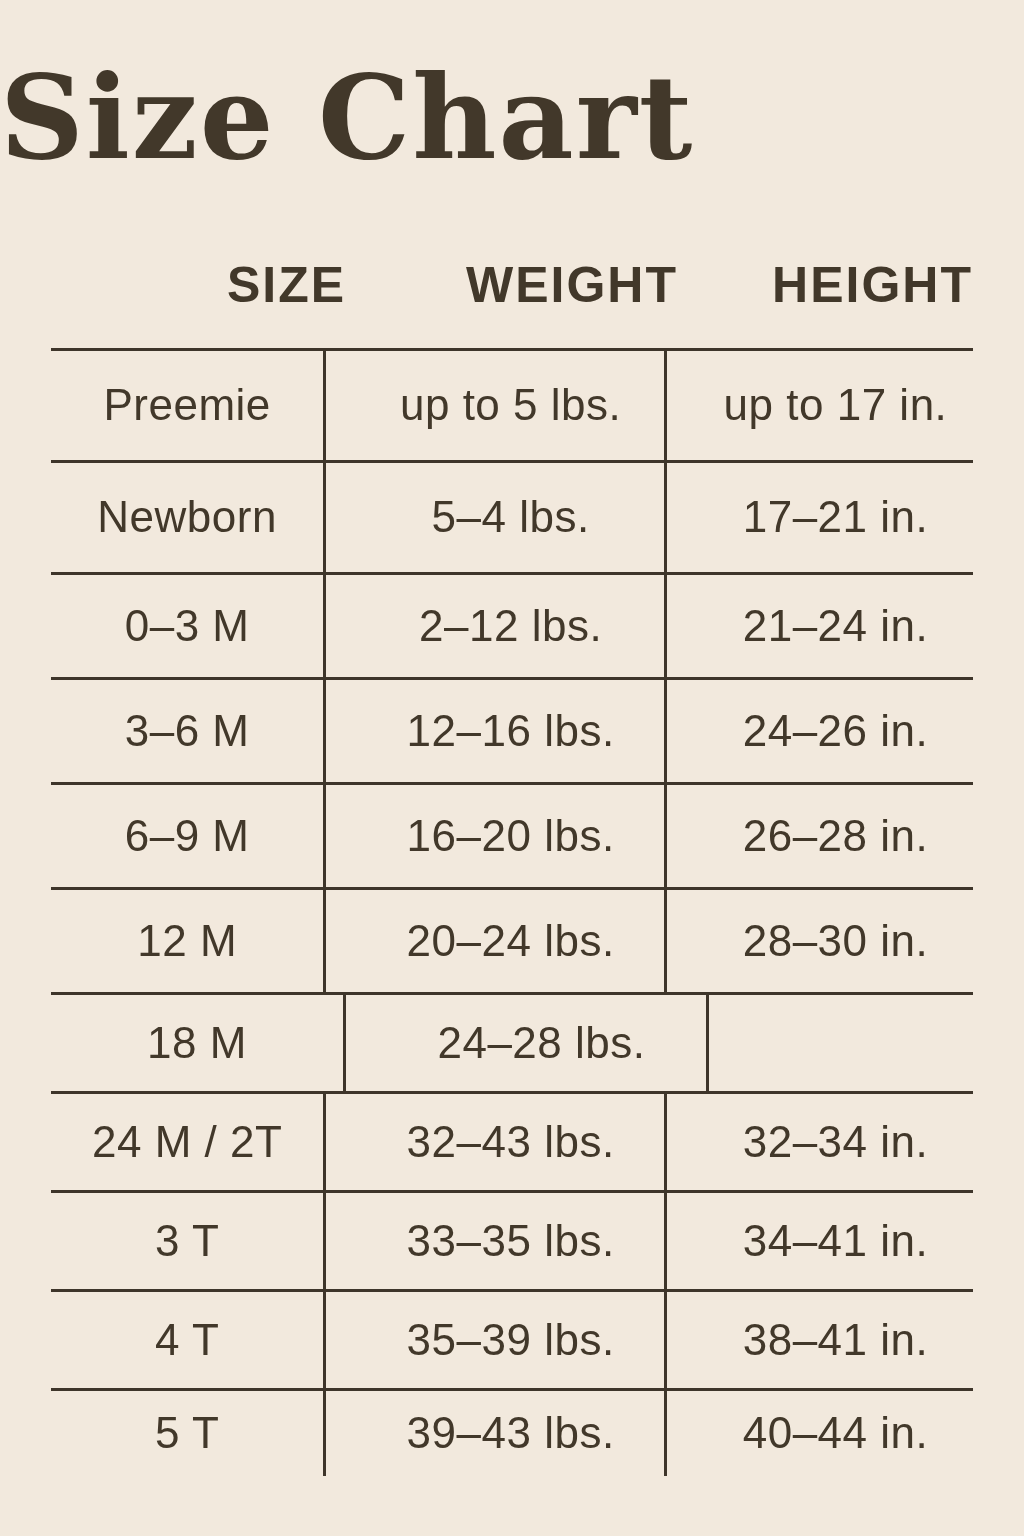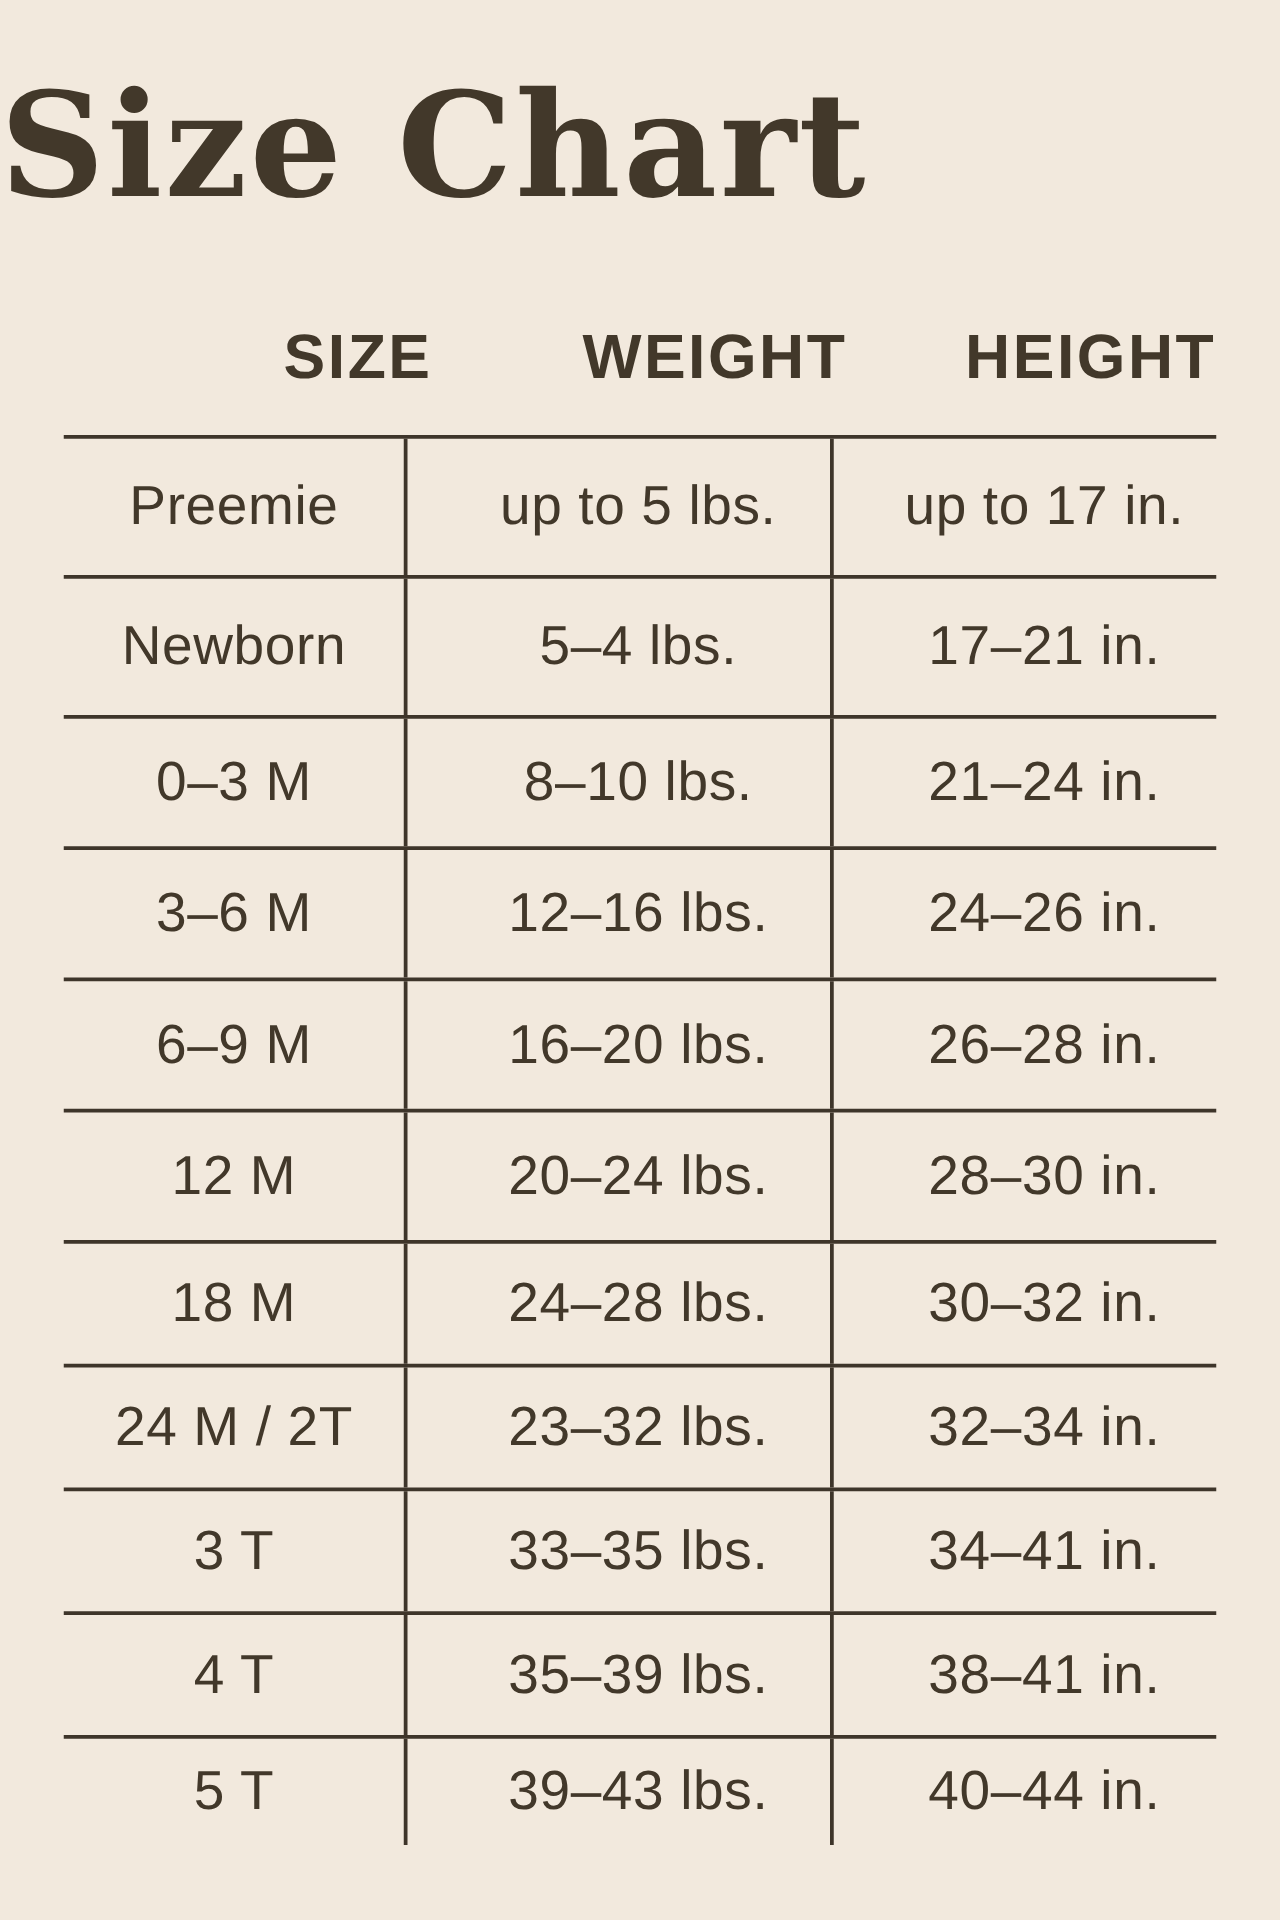--- a/index.html
+++ b/index.html
@@ -89,46 +89,45 @@
           <div class="td col-1">up to 5 lbs.</div>
           <div class="td col-2">up to 17 in.</div>
         </div>
         <div class="tr">
           <div class="td col-0">Newborn</div>
           <div class="td col-1">5–4 lbs.</div>
           <div class="td col-2">17–21 in.</div>
         </div>
         <div class="tr">
           <div class="td col-0">0–3 M</div>
-          <div class="td col-1">8–10 lbs.</div>
+          <div class="td col-1">2–12 lbs.</div>
           <div class="td col-2">21–24 in.</div>
         </div>
         <div class="tr">
           <div class="td col-0">3–6 M</div>
           <div class="td col-1">12–16 lbs.</div>
           <div class="td col-2">24–26 in.</div>
         </div>
         <div class="tr">
           <div class="td col-0">6–9 M</div>
           <div class="td col-1">16–20 lbs.</div>
           <div class="td col-2">26–28 in.</div>
         </div>
         <div class="tr">
           <div class="td col-0">12 M</div>
           <div class="td col-1">20–24 lbs.</div>
           <div class="td col-2">28–30 in.</div>
         </div>
         <div class="tr">
           <div class="td col-0">18 M</div>
           <div class="td col-1">24–28 lbs.</div>
-          <div class="td col-2">30–32 in.</div>
         </div>
         <div class="tr">
           <div class="td col-0">24 M / 2T</div>
-          <div class="td col-1">23–32 lbs.</div>
+          <div class="td col-1">32–43 lbs.</div>
           <div class="td col-2">32–34 in.</div>
         </div>
         <div class="tr">
           <div class="td col-0">3 T</div>
           <div class="td col-1">33–35 lbs.</div>
           <div class="td col-2">34–41 in.</div>
         </div>
         <div class="tr">
           <div class="td col-0">4 T</div>
           <div class="td col-1">35–39 lbs.</div>

